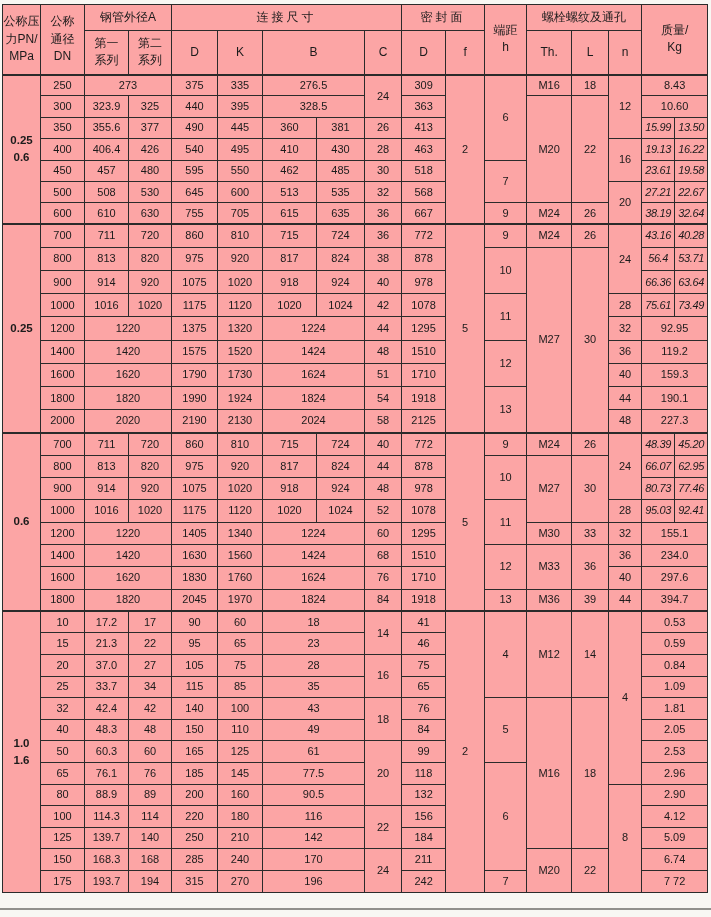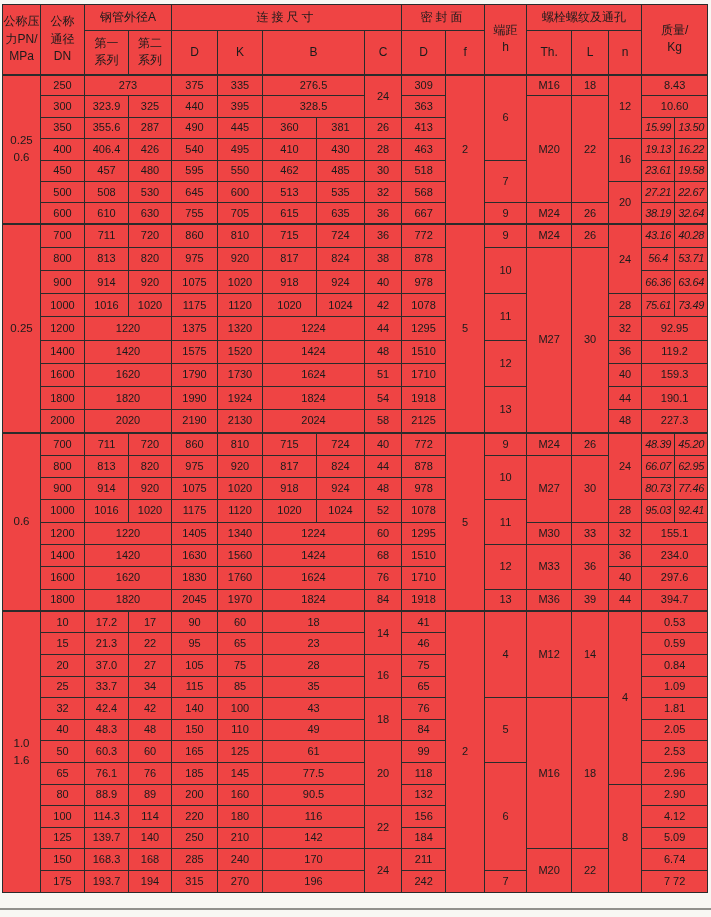--- a/index.html
+++ b/index.html
@@ -8,39 +8,39 @@
     background:#f8f7f3;
     font-family:"Liberation Sans","DejaVu Sans",sans-serif;
     color:#1b1b1b;
     overflow:hidden;
   }
   table{
     border-collapse:collapse;
     table-layout:fixed;
     width:705px;
     margin:4px 0 0 2px;
-    background:#ef4444;
+    background:#fca5a5;
   }
   th,td{
     border:1px solid #2b2b2b;
     text-align:center;
     vertical-align:middle;
     padding:0;
     font-size:11px;
     line-height:1.2;
     white-space:pre-line;
     overflow:hidden;
   }
   th{
     font-size:12px;
     font-weight:normal;
     line-height:1.45;
   }
   th.sp{letter-spacing:3px;}
-  td.pressure{font-size:11.5px;line-height:1.5;}
+  td.pressure{font-size:11.5px;line-height:1.5;font-weight:bold;}
   td.m{font-size:11px;letter-spacing:-0.4px;font-style:italic;}
   tr.h0{height:26px;}
   tr.h1{height:44px;margin-left:8px;}
   tr.sec0{height:21.4px;}
   tr.sec1{height:23.2px;}
   tr.sec2{height:22.3px;}
   tr.sec3{height:21.6px;}
   tr.sec-start td{border-top-width:2px;}
   table{border:1.5px solid #232323;}
   .scan-bottom-line{
@@ -130,21 +130,21 @@
         <td>395</td>
         <td colspan="2">328.5</td>
         <td>363</td>
         <td rowspan="5">M20</td>
         <td rowspan="5">22</td>
         <td colspan="2">10.60</td>
       </tr>
       <tr class="sec0">
         <td>350</td>
         <td>355.6</td>
-        <td>287</td>
+        <td>377</td>
         <td>490</td>
         <td>445</td>
         <td>360</td>
         <td>381</td>
         <td>26</td>
         <td>413</td>
         <td class="m">15.99</td>
         <td class="m">13.50</td>
       </tr>
       <tr class="sec0">

